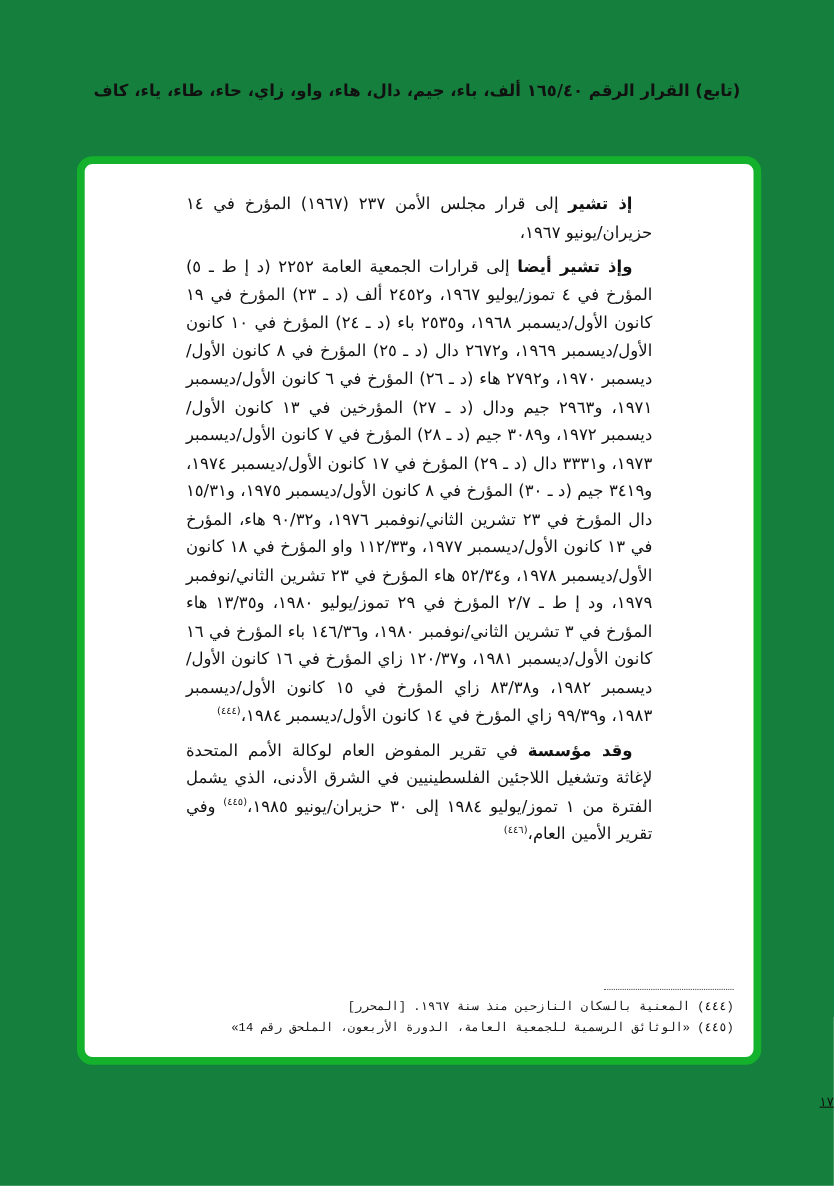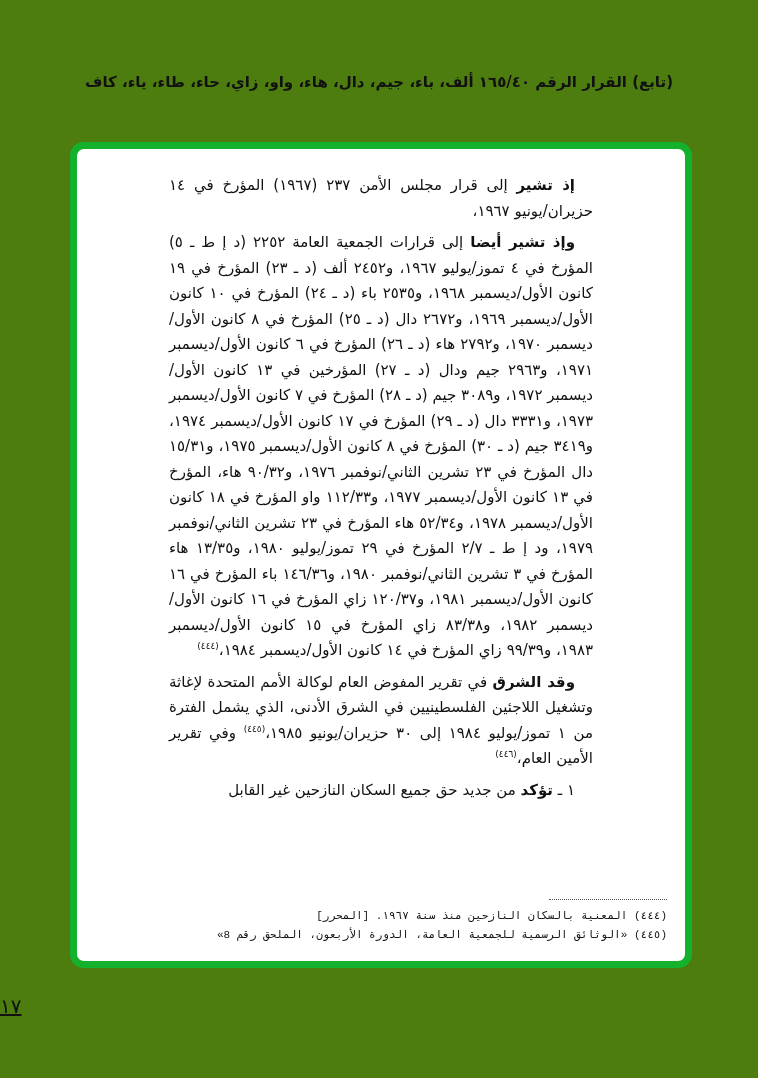--- a/index.html
+++ b/index.html
@@ -6,21 +6,21 @@
   body{
     width:758px;height:1078px;
     background:#ffffff;
     font-family:"DejaVu Sans", sans-serif;
     position:relative;
     overflow:hidden;
   }
   .page{
     position:absolute;inset:0;
     width:758px;height:1078px;
-    background:#4d7c0f;
+    background:#15803d;
   }
   
   .header{
     position:absolute;top:72px;left:0;right:0;
     text-align:center;
     direction:rtl;
     color:#111;
   }
   .header-title{
     font-size:15px;
@@ -79,22 +79,22 @@
     height:0;
     border-top:1px dotted #555;
     margin:0 0 7px 0; 
   }
   .fn-line{margin:0;}
   .fn-continuation{padding-right:44px;}
   
   .page-number{
     position:absolute;
     top:994px;left:0;right:0;
-    text-align:left;
-    font-size:20px;
+    text-align:right;
+    font-size:12px;
     color:#111;
     direction:rtl;
     text-decoration:underline;
   }
 </style>
 </head>
 <body>
 
 <div class="page">
 
@@ -103,32 +103,31 @@
   </div>
 
   <div class="green-box">
 
     <div class="body-text">
 
       <p class="para"><span class="lead">إذ تشير</span><span> إلى قرار مجلس الأمن ٢٣٧ (١٩٦٧) المؤرخ في ١٤ حزيران/يونيو ١٩٦٧،</span></p>
 
       <p class="para"><span class="lead">وإذ تشير أيضا</span><span> إلى قرارات الجمعية العامة ٢٢٥٢ (د إ ط ـ ٥) المؤرخ في ٤ تموز/يوليو ١٩٦٧، و٢٤٥٢ ألف (د ـ ٢٣) المؤرخ في ١٩ كانون الأول/ديسمبر ١٩٦٨، و٢٥٣٥ باء (د ـ ٢٤) المؤرخ في ١٠ كانون الأول/ديسمبر ١٩٦٩، و٢٦٧٢ دال (د ـ ٢٥) المؤرخ في ٨ كانون الأول/ديسمبر ١٩٧٠، و٢٧٩٢ هاء (د ـ ٢٦) المؤرخ في ٦ كانون الأول/ديسمبر ١٩٧١، و٢٩٦٣ جيم ودال (د ـ ٢٧) المؤرخين في ١٣ كانون الأول/ديسمبر ١٩٧٢، و٣٠٨٩ جيم (د ـ ٢٨) المؤرخ في ٧ كانون الأول/ديسمبر ١٩٧٣، و٣٣٣١ دال (د ـ ٢٩) المؤرخ في ١٧ كانون الأول/ديسمبر ١٩٧٤، و٣٤١٩ جيم (د ـ ٣٠) المؤرخ في ٨ كانون الأول/ديسمبر ١٩٧٥، و١٥/٣١ دال المؤرخ في ٢٣ تشرين الثاني/نوفمبر ١٩٧٦، و٩٠/٣٢ هاء، المؤرخ في ١٣ كانون الأول/ديسمبر ١٩٧٧، و١١٢/٣٣ واو المؤرخ في ١٨ كانون الأول/ديسمبر ١٩٧٨، و٥٢/٣٤ هاء المؤرخ في ٢٣ تشرين الثاني/نوفمبر ١٩٧٩، ود إ ط ـ ٢/٧ المؤرخ في ٢٩ تموز/يوليو ١٩٨٠، و١٣/٣٥ هاء المؤرخ في ٣ تشرين الثاني/نوفمبر ١٩٨٠، و١٤٦/٣٦ باء المؤرخ في ١٦ كانون الأول/ديسمبر ١٩٨١، و١٢٠/٣٧ زاي المؤرخ في ١٦ كانون الأول/ديسمبر ١٩٨٢، و٨٣/٣٨ زاي المؤرخ في ١٥ كانون الأول/ديسمبر ١٩٨٣، و٩٩/٣٩ زاي المؤرخ في ١٤ كانون الأول/ديسمبر ١٩٨٤،</span><span class="fn-ref">(٤٤٤)</span></p>
 
-      <p class="para"><span class="lead">وقد الشرق</span><span> في تقرير المفوض العام لوكالة الأمم المتحدة لإغاثة وتشغيل اللاجئين الفلسطينيين في الشرق الأدنى، الذي يشمل الفترة من ١ تموز/يوليو ١٩٨٤ إلى ٣٠ حزيران/يونيو ١٩٨٥،</span><span class="fn-ref">(٤٤٥)</span><span> وفي تقرير الأمين العام،</span><span class="fn-ref">(٤٤٦)</span></p>
+      <p class="para"><span class="lead">وقد مؤسسة</span><span> في تقرير المفوض العام لوكالة الأمم المتحدة لإغاثة وتشغيل اللاجئين الفلسطينيين في الشرق الأدنى، الذي يشمل الفترة من ١ تموز/يوليو ١٩٨٤ إلى ٣٠ حزيران/يونيو ١٩٨٥،</span><span class="fn-ref">(٤٤٥)</span><span> وفي تقرير الأمين العام،</span><span class="fn-ref">(٤٤٦)</span></p>
 
-      <p class="para"><span class="item-number">١ ـ </span><span class="lead">تؤكد</span><span> من جديد حق جميع السكان النازحين غير القابل</span></p>
 
     </div>
 
     <div class="footnotes">
       <div class="fn-rule"></div>
 
       <p class="fn-line"><span>(٤٤٤)</span>&nbsp;<span>المعنية بالسكان النازحين منذ سنة ١٩٦٧. [المحرر]</span></p>
 
-      <p class="fn-line"><span>(٤٤٥)</span>&nbsp;<span>«الوثائق الرسمية للجمعية العامة، الدورة الأربعون، الملحق رقم 8»</span></p>
+      <p class="fn-line"><span>(٤٤٥)</span>&nbsp;<span>«الوثائق الرسمية للجمعية العامة، الدورة الأربعون، الملحق رقم 14»</span></p>
 
 
     </div>
 
   </div>
 
   <div class="page-number">١٧</div>
 
 </div>
 

